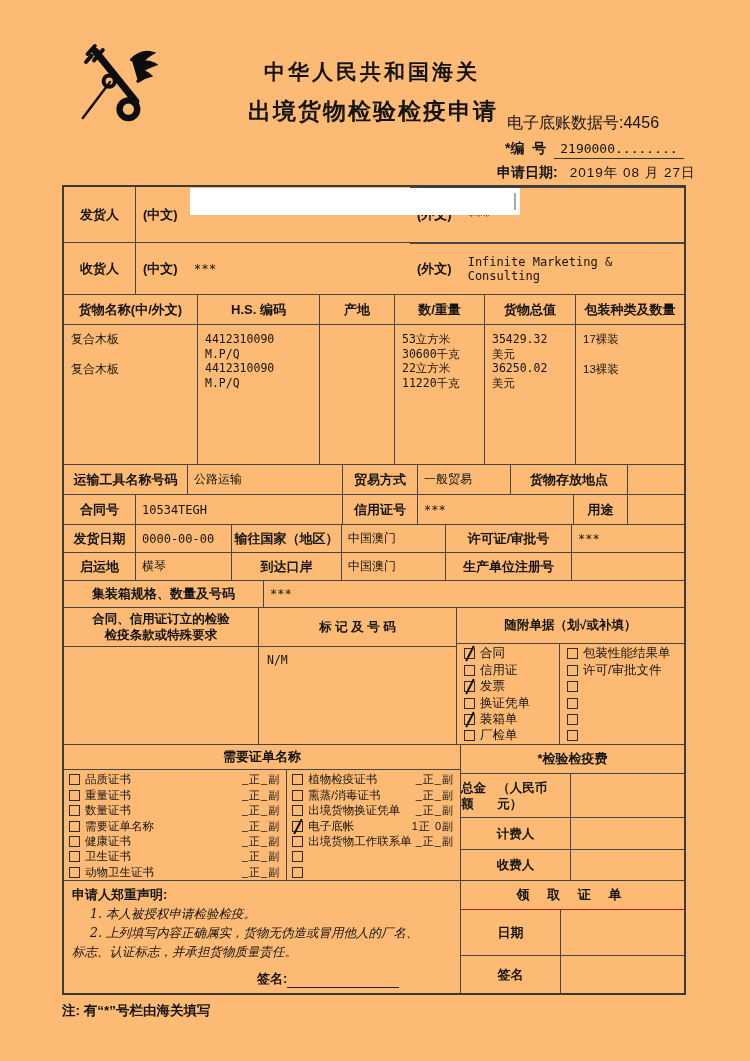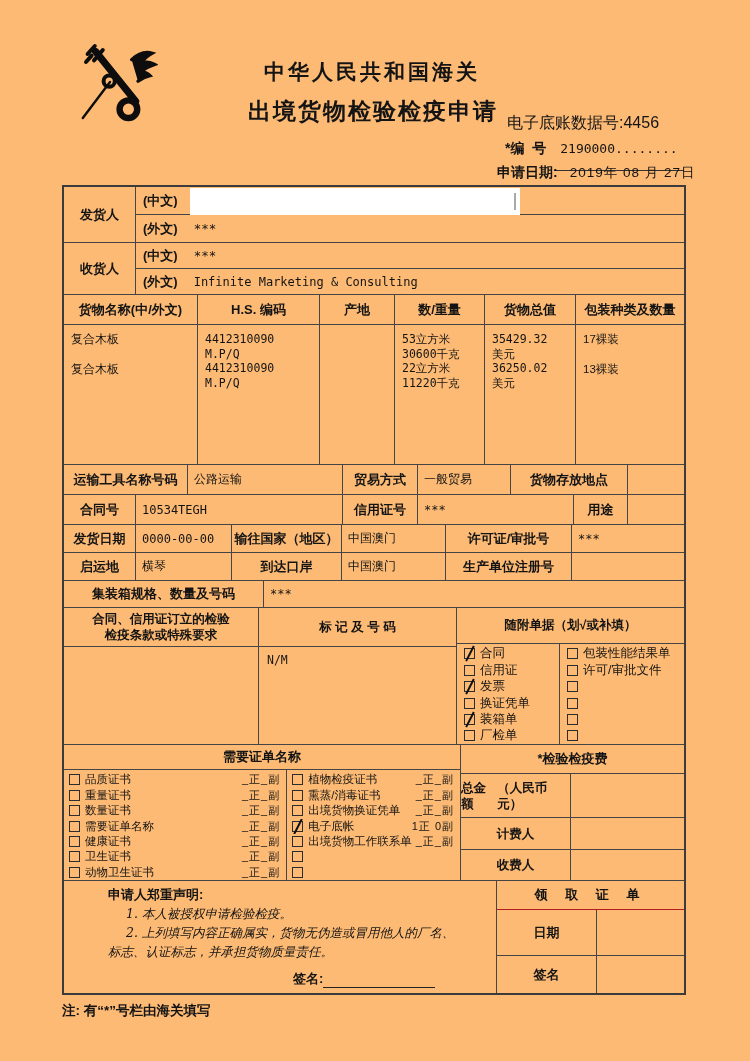--- a/index.html
+++ b/index.html
@@ -8,37 +8,37 @@
   .mono{font-family:"DejaVu Sans Mono","Liberation Mono",monospace;}
   
   .emblem{position:absolute;left:78px;top:40px;width:80px;height:84px;}
   .t1{position:absolute;left:222px;top:58px;width:300px;text-align:center;
       font-size:21px;font-weight:bold;letter-spacing:3px;}
   .t2{position:absolute;left:218px;top:96px;width:310px;text-align:center;
       font-size:23px;font-weight:bold;letter-spacing:2px;}
   .eledger{position:absolute;left:507px;top:113px;font-size:16px;}
   .serialrow{position:absolute;left:505px;top:140px;display:flex;align-items:baseline;font-size:14px;}
   .serialrow .lbl{font-weight:bold;white-space:pre;}
-  .serialrow .val{margin-left:8px;font-size:13px;width:124px;border-bottom:1.5px solid #333;padding-bottom:14px;}
+  .serialrow .val{margin-left:8px;font-size:13px;width:124px;border-bottom:1.5px solid #333;padding-bottom:2px;}
   .daterow{position:absolute;left:497px;top:164px;display:flex;align-items:baseline;font-size:14px;}
   .daterow .lbl{font-weight:bold;}
   .daterow .val{margin-left:6px;font-size:13.5px;letter-spacing:1px;}
   
   .form{position:absolute;left:62px;top:185px;width:624px;height:810px;border:2px solid #3b3b3b;
         box-sizing:border-box;display:flex;flex-direction:column;}
   .r{display:flex;border-top:1px solid #454545;box-sizing:border-box;min-height:0;}
   .r:first-child{border-top:none;}
   .c{box-sizing:border-box;border-right:1px solid #454545;overflow:hidden;}
   .c:last-child{border-right:none;}
   .lab{font-size:13px;font-weight:bold;display:flex;align-items:center;justify-content:center;text-align:right;}
   .val{font-size:12px;display:flex;align-items:center;padding-left:6px;}
   
   .pgroup{display:flex;}
   .plabel{width:72px;}
-  .pstack{flex:1;display:flex;flex-direction:column;}
+  .pstack{flex:1;display:flex;}
   .psub{flex:1;display:flex;align-items:center;padding-left:7px;font-size:12.5px;}
   .psub + .psub{border-top:1px solid #454545;}
   .prefix{font-weight:bold;font-size:13px;margin-right:16px;white-space:pre;}
   
   .gh{height:30px;}
   .gb{height:140px;}
   .gcell{padding:7px 5px 0 7px;font-size:11.5px;line-height:14.5px;}
   .gname{font-size:12px;}
   .gap15{margin-top:15px;}
   
@@ -416,21 +416,21 @@
           <div style="display:flex;flex:1;">
             <div class="fee-label">
               <div>收费人</div>
             </div>
             <div class="val" style="flex:1"></div>
           </div>
         </div>
       </div>
     </div>
 
-    <div class="r" style="flex:1;padding-left:36px;">
+    <div class="r" style="flex:1;">
       <div class="decl-left">
         <div class="decl-title">申请人郑重声明:</div>
         <div class="decl-line ind">1. 本人被授权申请检验检疫。</div>
         <div class="decl-line ind">2. 上列填写内容正确属实，货物无伪造或冒用他人的厂名、</div>
         <div class="decl-line">标志、认证标志，并承担货物质量责任。</div>
         <div class="signline">
           <span>签名:</span><span class="sigblank"></span>
         </div>
       </div>
       <div class="pick">

